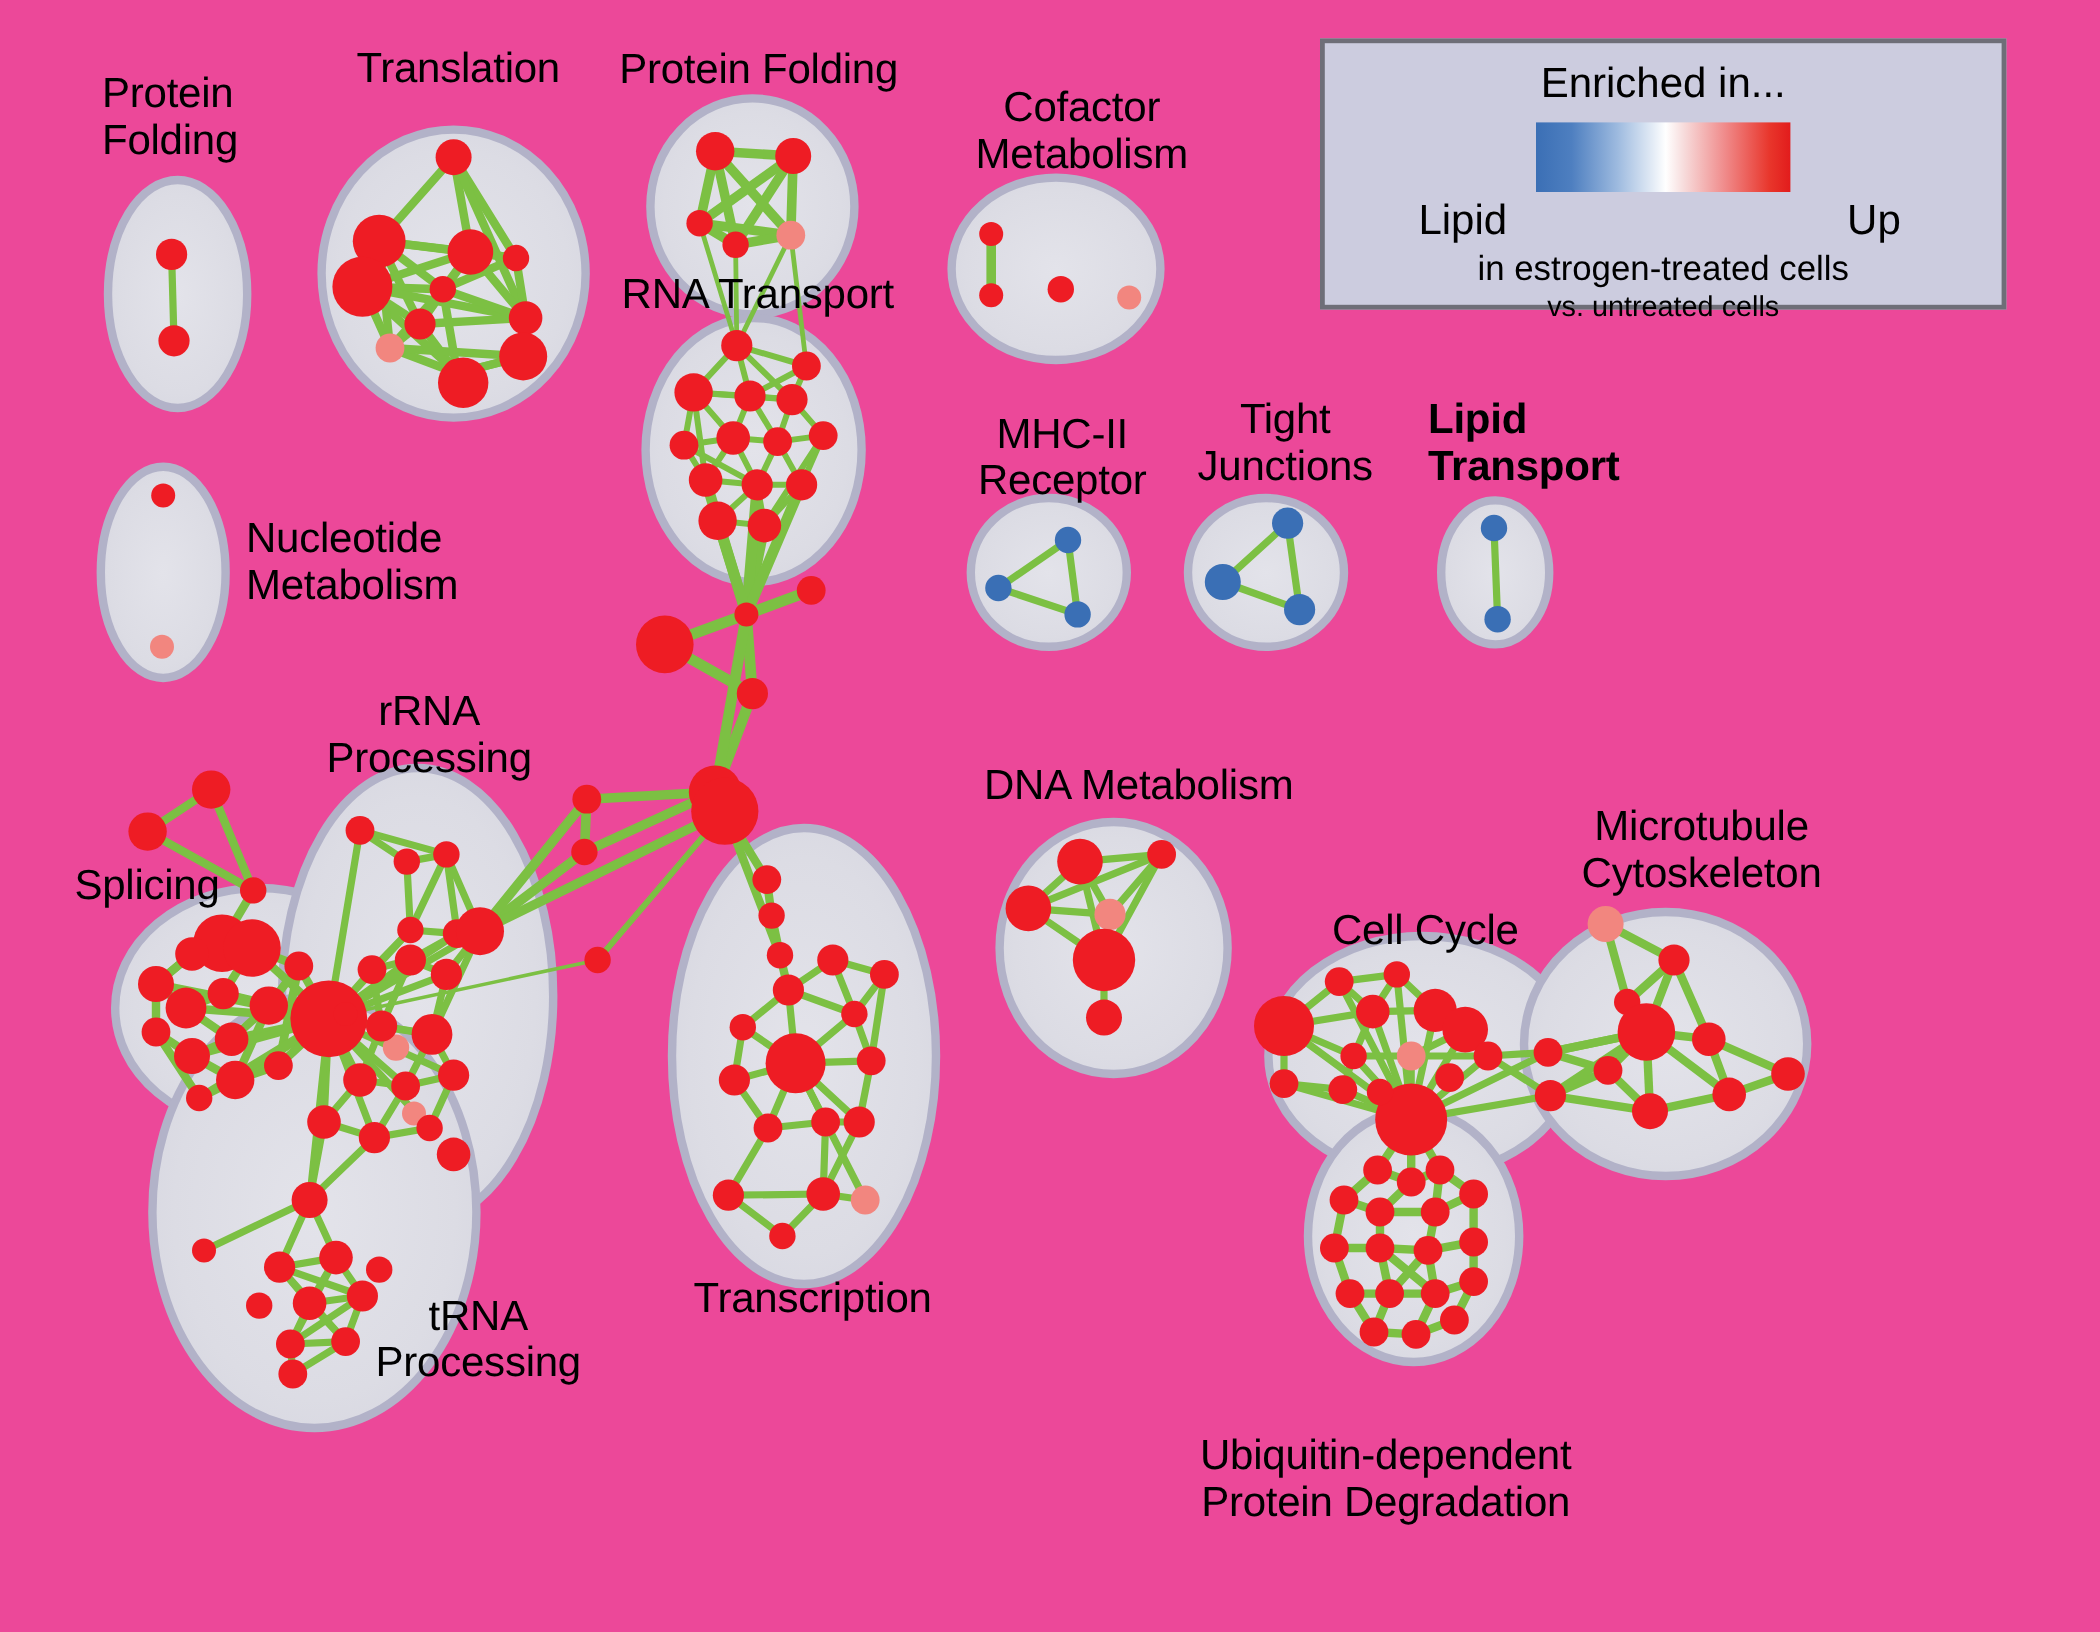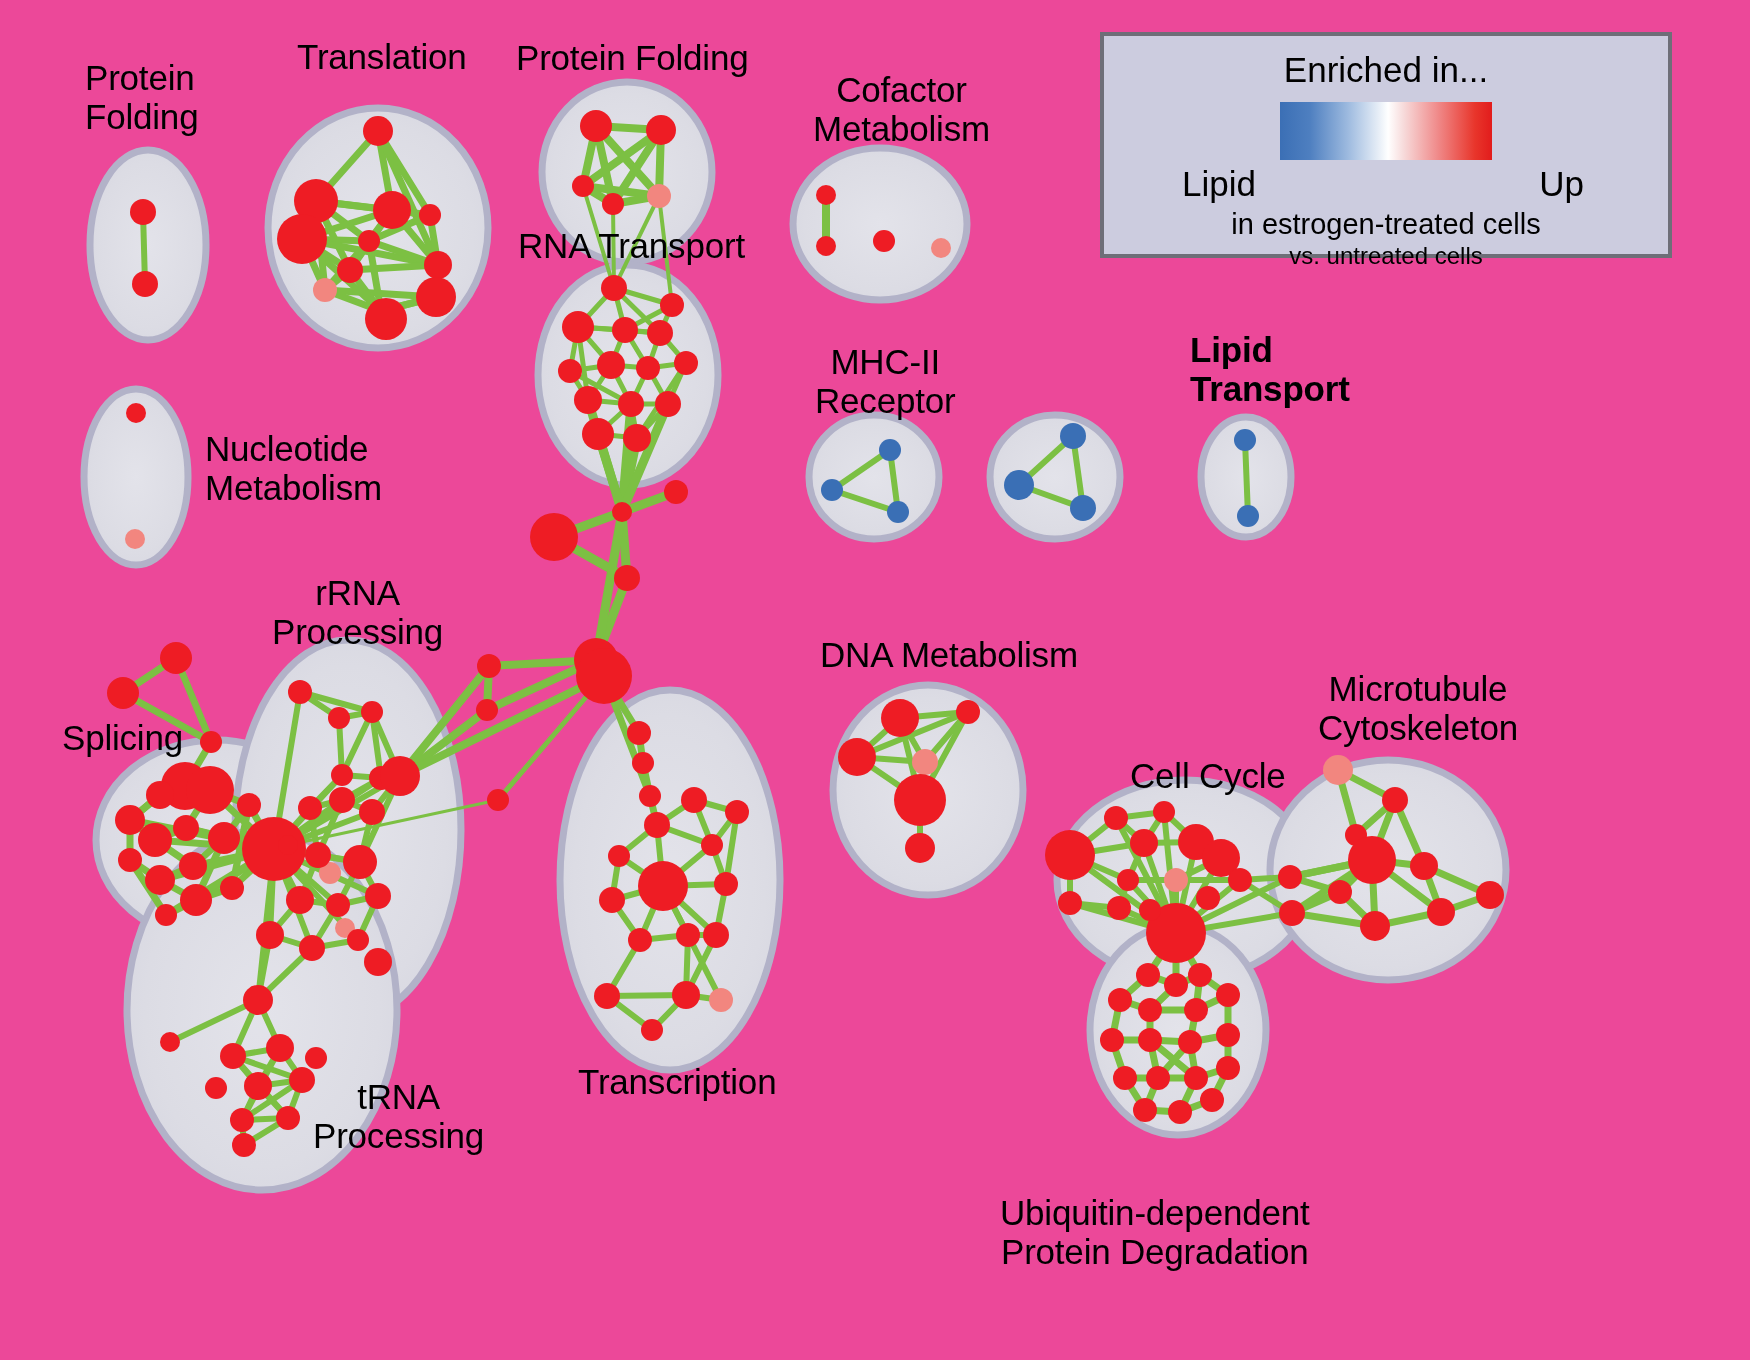--- a/index.html
+++ b/index.html
@@ -686,30 +686,32 @@
 Folding</div>
   <div class="cl-label" style="left:297px;top:37px;">Translation</div>
   <div class="cl-label" style="left:516px;top:38px;">Protein Folding</div>
   <div class="cl-label" style="left:813px;top:70px;text-align:center;">Cofactor
 Metabolism</div>
   <div class="cl-label" style="left:518px;top:226px;">RNA Transport</div>
   <div class="cl-label" style="left:205px;top:429px;">Nucleotide
 Metabolism</div>
   <div class="cl-label" style="left:815px;top:330px;text-align:center;margin-top:12px;">MHC-II
 Receptor</div>
+  <div class="cl-label" style="left:998px;top:330px;text-align:center;">Tight
+Junctions</div>
   <div class="cl-label" style="left:1190px;top:330px;text-align:left;font-weight:bold;">Lipid
 Transport</div>
   <div class="cl-label" style="left:62px;top:718px;">Splicing</div>
   <div class="cl-label" style="left:272px;top:573px;text-align:center;">rRNA
 Processing</div>
   <div class="cl-label" style="left:313px;top:1077px;text-align:center;">tRNA
 Processing</div>
   <div class="cl-label" style="left:578px;top:1062px;">Transcription</div>
   <div class="cl-label" style="left:820px;top:635px;">DNA Metabolism</div>
-  <div class="cl-label" style="left:1110px;top:756px;margin-left:20px;">Cell Cycle</div>
+  <div class="cl-label" style="left:1110px;top:756px;">Cell Cycle</div>
   <div class="cl-label" style="left:1000px;top:1193px;text-align:center;">Ubiquitin-dependent
 Protein Degradation</div>
   <div class="cl-label" style="left:1318px;top:669px;text-align:center;">Microtubule
 Cytoskeleton</div>
 
   <div id="legend">
     <div class="lg-title">Enriched in...</div>
     <div class="lg-bar"></div>
     <div class="lg-down">Lipid</div>
     <div class="lg-up">Up</div>

